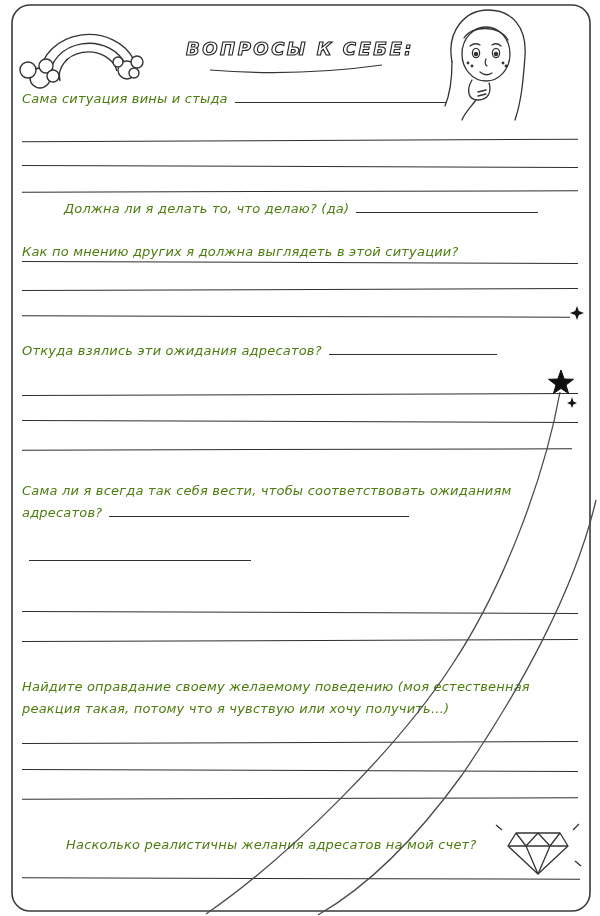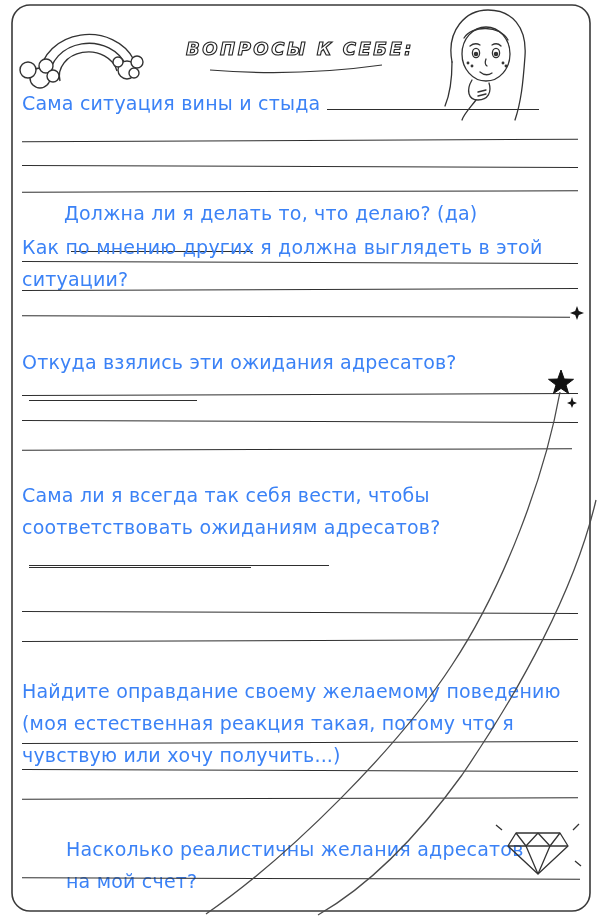--- a/index.html
+++ b/index.html
@@ -7,22 +7,22 @@
     position:relative;width:600px;height:916px;background:#fff;
     font-family:"DejaVu Sans",sans-serif;overflow:hidden;
   }
   .title{
     position:absolute;top:38px;left:0;width:100%;text-align:center;
     font-size:18px;font-weight:bold;font-style:italic;letter-spacing:2.5px;
     color:#fdfdfd;-webkit-text-stroke:1.1px #262626;text-shadow:0 0 1px #666;
   }
   .q{
     position:absolute;left:22px;width:558px;
-    font-size:19px;line-height:1.68;
-    color:#3b82f6;letter-spacing:.2px;
+    font-style:italic;font-size:13px;line-height:1.68;
+    color:#4d7c0f;letter-spacing:.2px;
   }
   .blank{
     display:inline-block;height:13px;border-bottom:1.4px solid #2e2e2e;
     margin-left:7px;vertical-align:baseline;
   }
   .rule{
     position:absolute;left:22px;width:556px;height:0;
     border-bottom:1.4px solid #2e2e2e;
   }
   .deco{
@@ -38,25 +38,25 @@
   <div class="title">ВОПРОСЫ К СЕБЕ:</div>
 
   <div class="q" style="top:88px;">
     <span>Сама ситуация вины и стыда</span><span class="blank" style="width:212px"></span>
   </div>
 
   <div class="q" style="top:198px;margin-left:42px;">
     <span>Должна ли я делать то, что делаю? (да)</span><span class="blank" style="width:182px"></span>
   </div>
 
-  <div class="q" style="top:232px;">
+  <div class="q" style="top:241px;">
     <span>Как по мнению других я должна выглядеть в этой ситуации?</span>
   </div>
 
-  <div class="q" style="top:347px;">
+  <div class="q" style="top:340px;">
     <span>Откуда взялись эти ожидания адресатов?</span><span class="blank" style="width:168px"></span>
   </div>
 
   <div class="q" style="top:480px;width:548px;">
     <span>Сама ли я всегда так себя вести, чтобы соответствовать ожиданиям адресатов?</span><span class="blank" style="width:300px"></span>
   </div>
 
   <div class="q" style="top:546px;">
     <span class="blank" style="width:222px"></span>
   </div>

